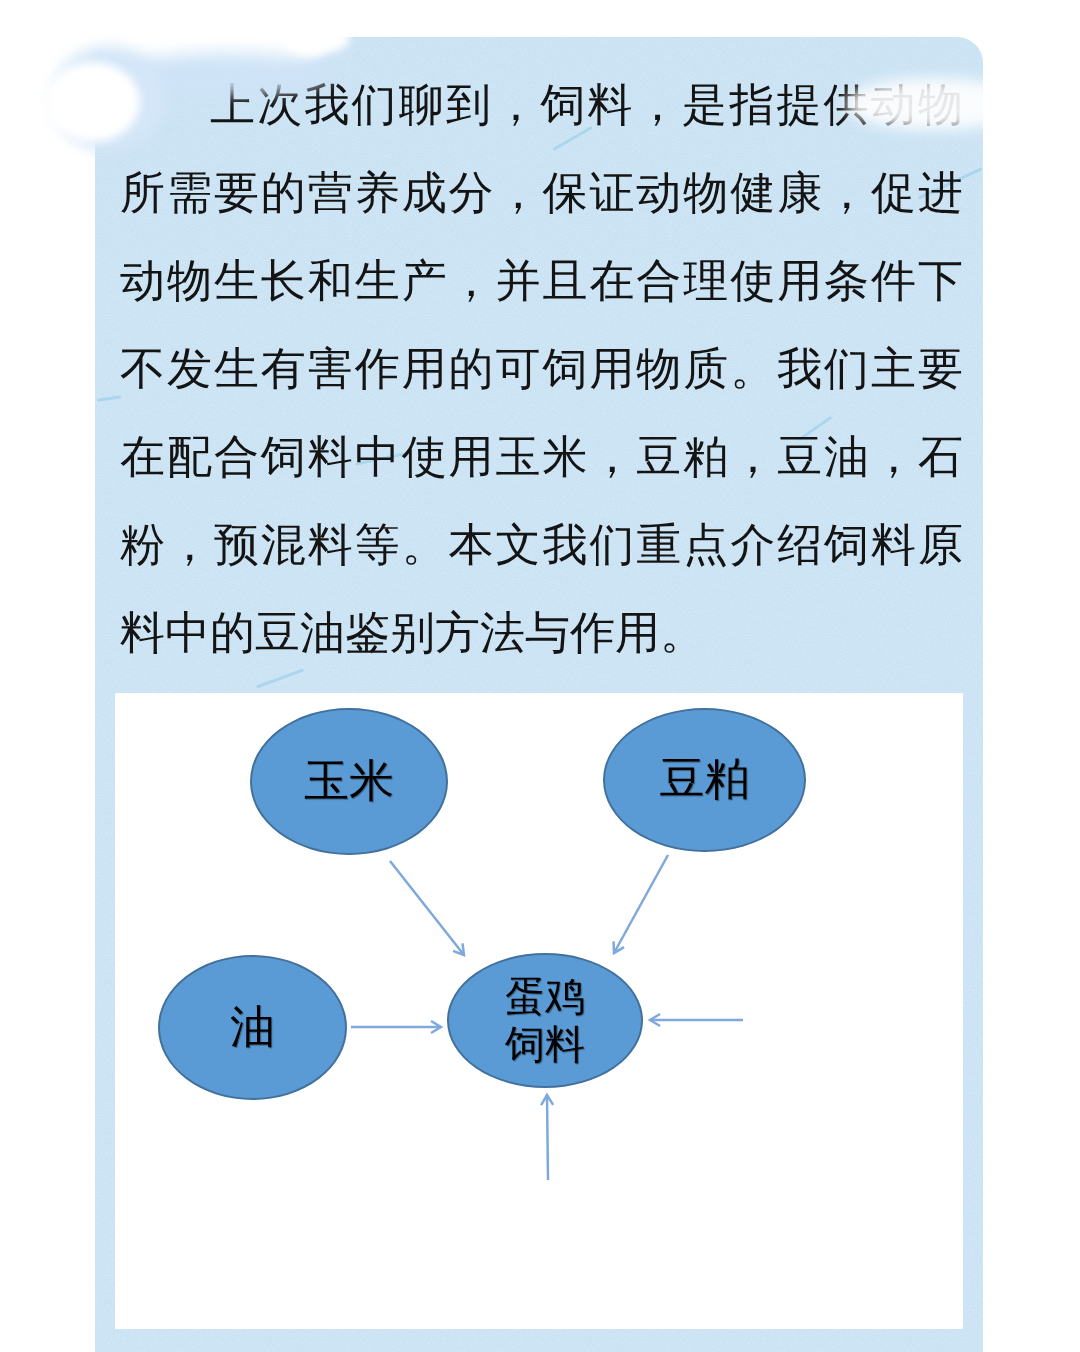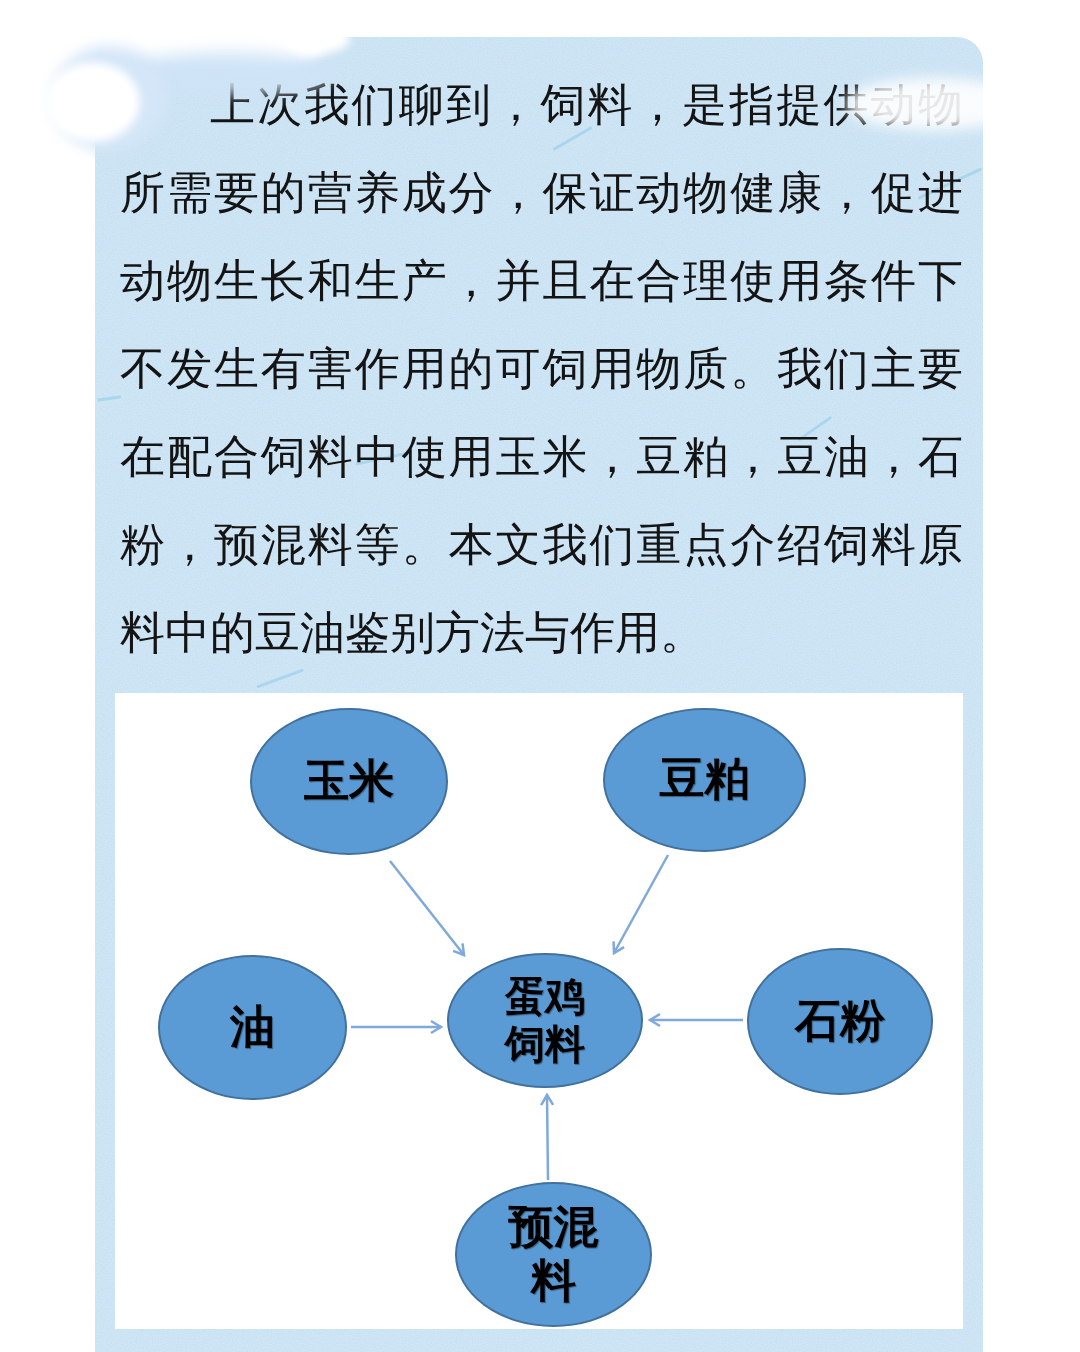--- a/index.html
+++ b/index.html
@@ -67,23 +67,23 @@
     background: #5b9bd5;
     border: 2px solid #41719c;
     box-sizing: border-box;
     display: flex;
     align-items: center;
     justify-content: center;
   }
   .node span {
     display: block;
     white-space: pre-line;
-    text-align: center;
+    text-align: right;
     font-family: "Liberation Serif", serif;
-    font-weight: bold;
+    font-weight: normal;
     font-size: 45px;
     line-height: 1.18;
     color: #000000;
     text-shadow: 1px 1px 1px rgba(20,20,20,0.45);
   }
   .node-corn    { left: 135px; top: 15px;  width: 198px; height: 147px; }
   .node-meal    { left: 488px; top: 15px;  width: 203px; height: 144px; }
   .node-oil     { left: 43px;  top: 262px; width: 189px; height: 145px; }
   .node-feed    { left: 332px; top: 260px; width: 196px; height: 135px; }
   .node-feed span { font-size: 40px; }
@@ -158,27 +158,20 @@
       <div class="node node-meal">
         <span>豆粕</span>
       </div>
       <div class="node node-oil">
         <span>油</span>
       </div>
       <div class="node node-feed">
         <span>蛋鸡
 饲料</span>
       </div>
-      <div class="node node-stone">
-        <span>石粉</span>
-      </div>
-      <div class="node node-premix">
-        <span>预混
-料</span>
-      </div>
 
     </div>
   </div>
 
   <div class="cloud c1"></div>
   <div class="cloud c2"></div>
   <div class="cloud c7"></div>
   <div class="cloud c3"></div>
   <div class="cloud c4"></div>
   <div class="cloud c5"></div>

